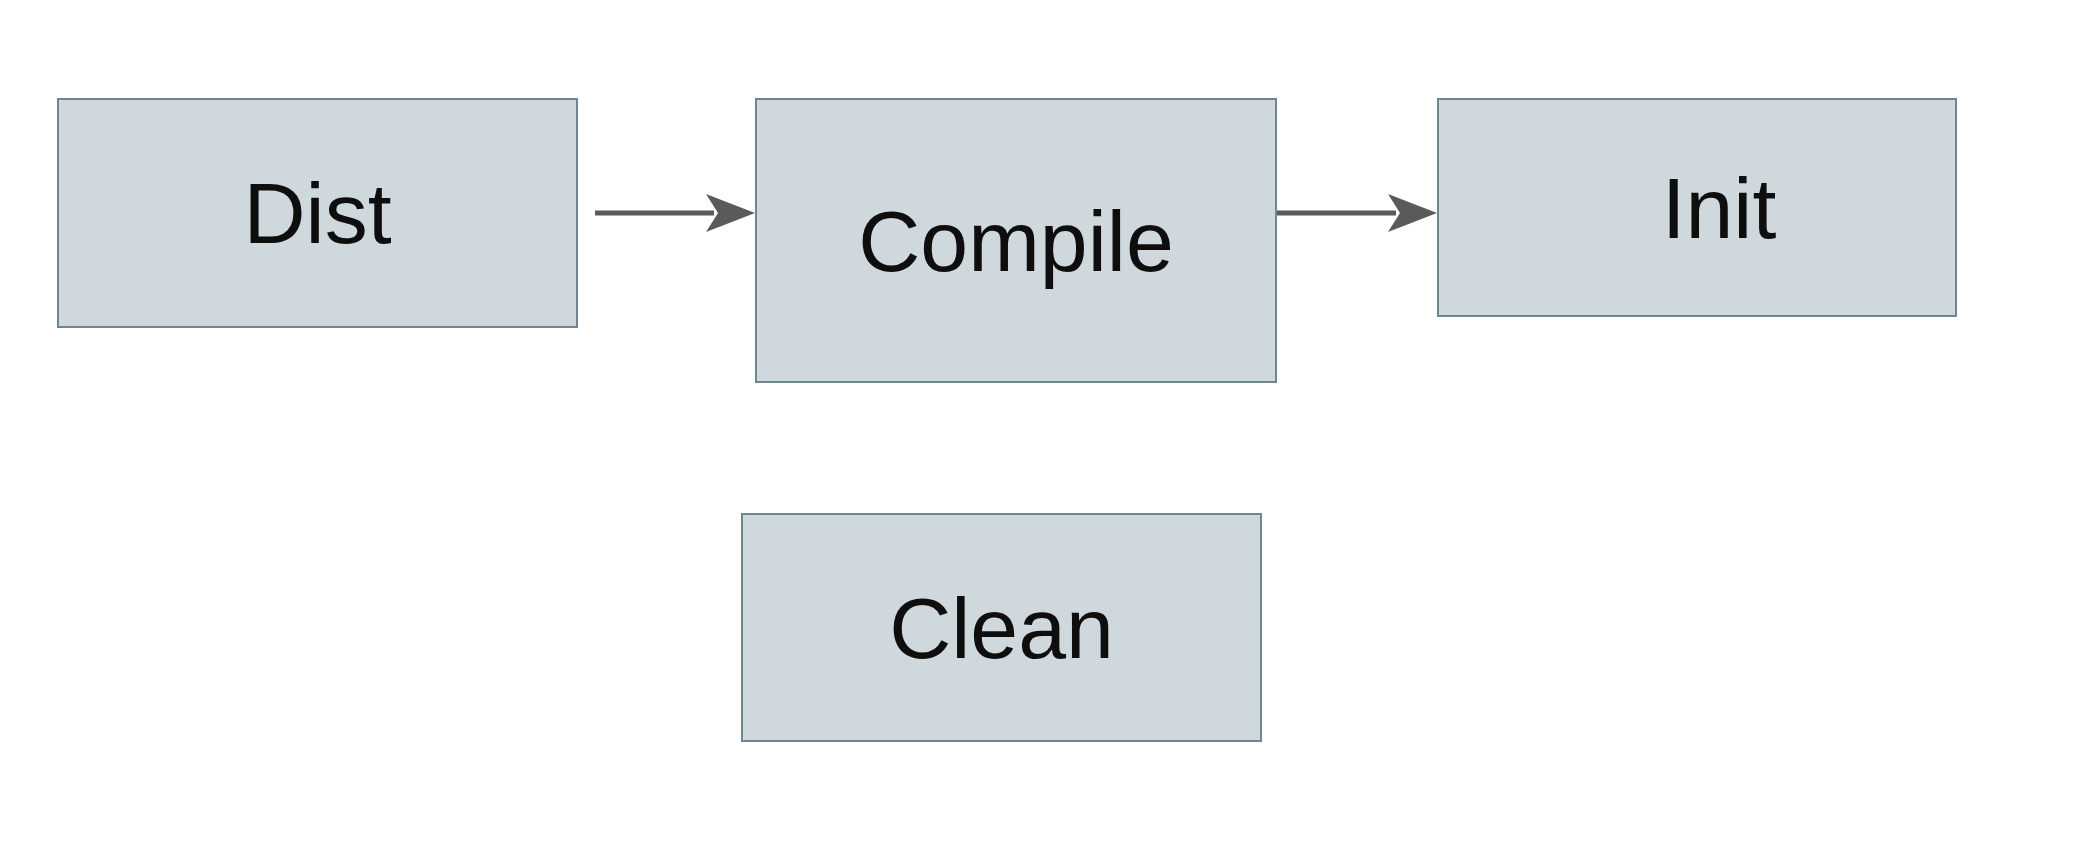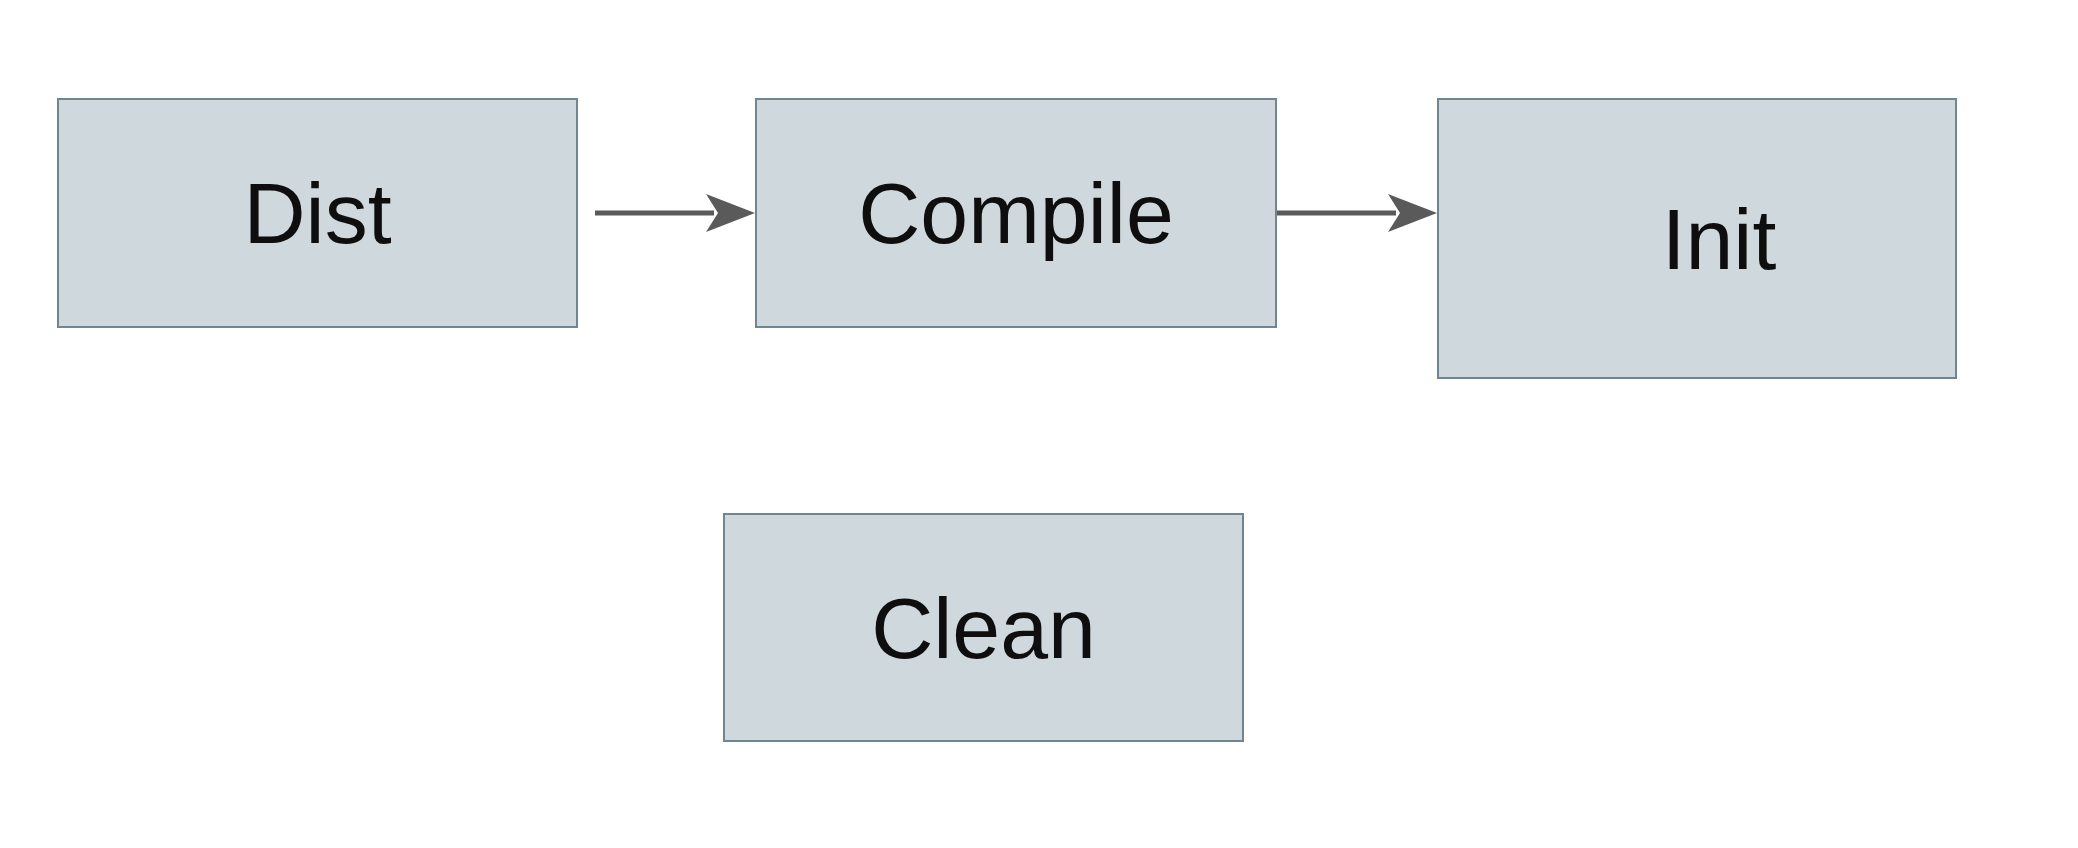--- a/index.html
+++ b/index.html
@@ -28,23 +28,23 @@
     justify-content: center;
   }
   .node-label {
     font-size: 86px;
     line-height: 1;
     color: var(--text);
     letter-spacing: 0;
     white-space: nowrap;
   }
   .node-dist    { left: 57px;   top: 98px;  width: 521px; height: 230px; }
-  .node-compile { left: 755px;  top: 98px;  width: 522px; height: 230px; }
-  .node-init    { left: 1437px; top: 98px;  width: 520px; height: 281px; padding-left: 44px; }
-  .node-clean   { left: 723px;  top: 513px; width: 521px; height: 229px; }
+  .node-compile { left: 755px;  top: 98px;  width: 522px; height: 285px; }
+  .node-init    { left: 1437px; top: 98px;  width: 520px; height: 219px; padding-left: 44px; }
+  .node-clean   { left: 741px;  top: 513px; width: 521px; height: 229px; }
   .edge {
     position: absolute;
     color: var(--arrow);
   }
   .edge-1 { left: 595px;  top: 191px; }
   .edge-2 { left: 1277px; top: 191px; }
 </style>
 </head>
 <body>
 

